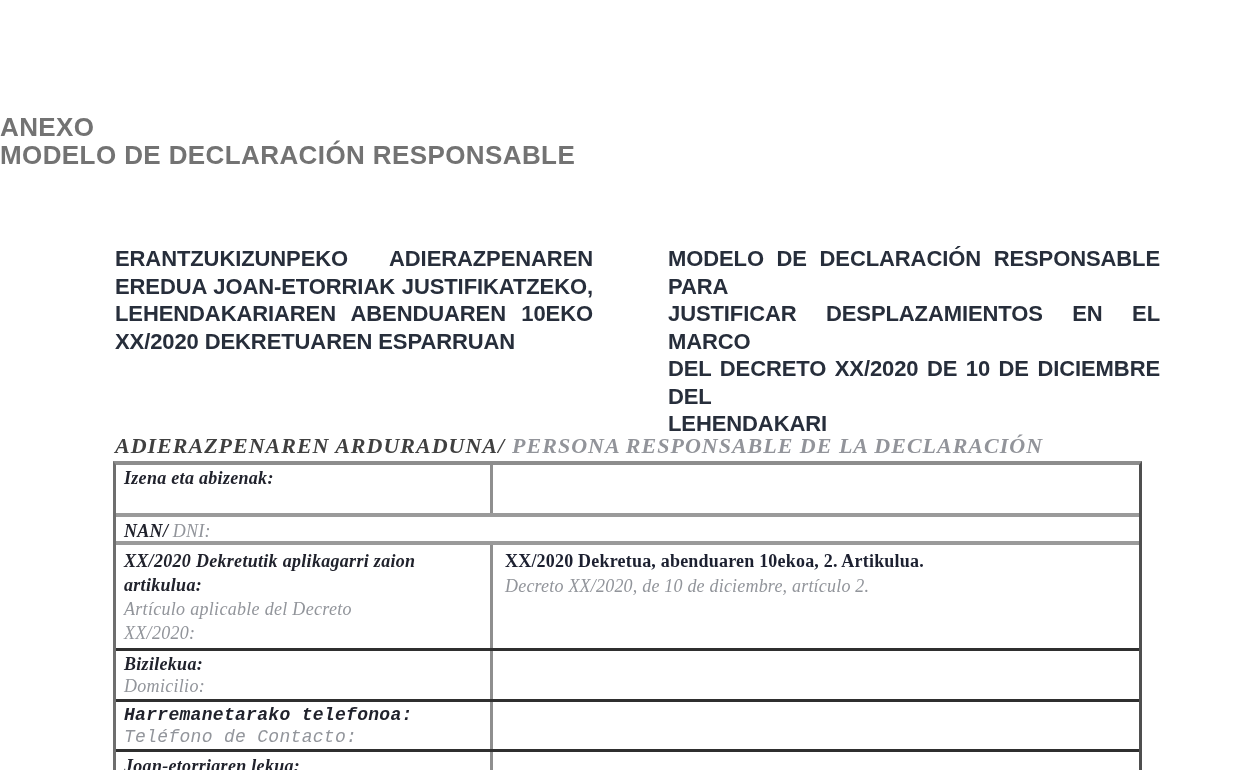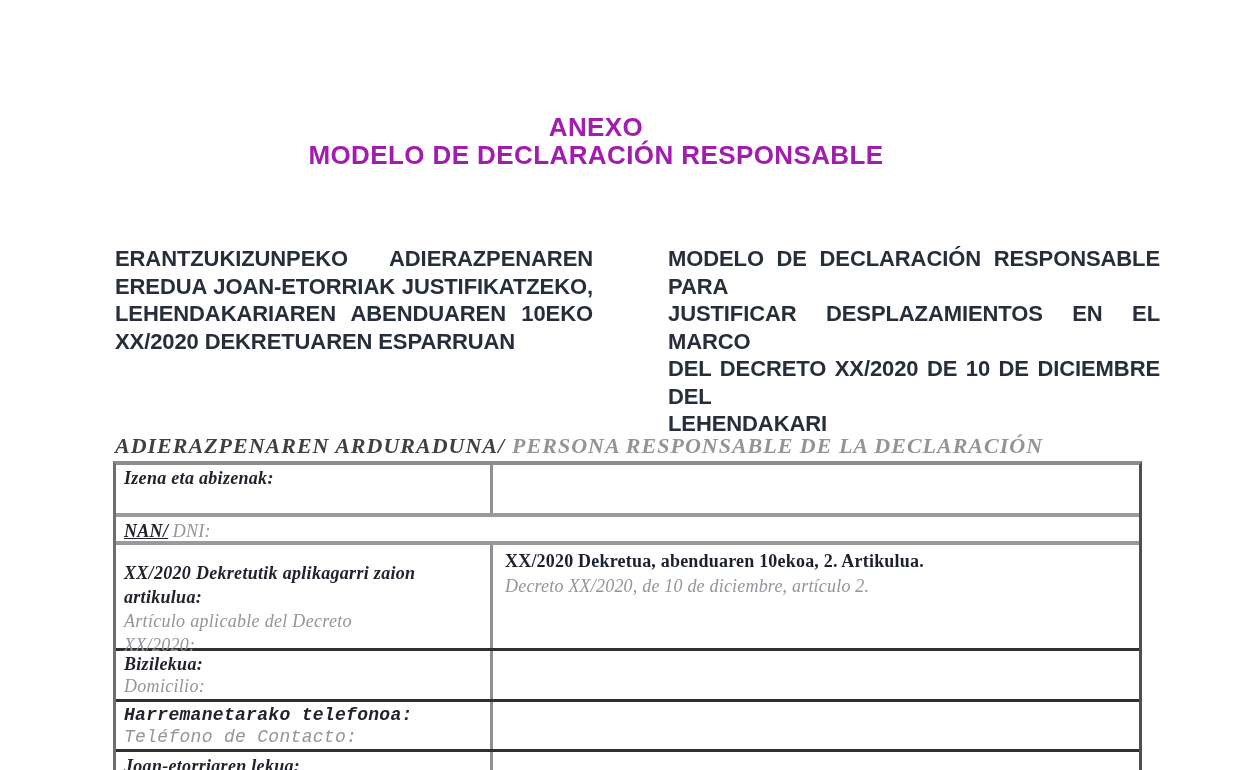--- a/index.html
+++ b/index.html
@@ -2,22 +2,22 @@
 <html><head>
 <meta charset="utf-8">
 <style>
   html,body{margin:0;padding:0;background:#ffffff;}
   .page{
     position:relative;width:1248px;height:770px;background:#ffffff;
     overflow:hidden;font-family:"Liberation Sans",sans-serif;
   }
   
   .doc-title{
-    position:absolute;top:113px;left:0;width:1192px;text-align:center;
-    font-weight:bold;font-size:26px;line-height:28px;color:#a21caf;letter-spacing:.4px;
+    position:absolute;top:113px;left:0;width:1192px;
+    font-weight:bold;font-size:26px;line-height:28px;color:#737373;letter-spacing:.4px;
   }
   
   .intro{
     position:absolute;top:245px;font-weight:bold;font-size:22px;line-height:27.5px;
     color:#272e3b;letter-spacing:-0.1px;
   }
   .intro-eu{left:115px;width:478px;}
   .intro-es{left:668px;width:492px;}
   .jline{text-align:justify;text-align-last:justify;}
   .jline.last{text-align-last:left;}
@@ -81,27 +81,27 @@
 
     <div class="trow gray-b h1">
       <div class="cell-l">
         <div class="lbl-eu">Izena eta abizenak:</div>
       </div>
       <div class="cell-r"></div>
     </div>
 
     <div class="trow gray-b h2">
       <div class="cell-l inline-lbl" style="border-right:none;width:100%;">
-        <span class="lbl-eu" style="line-height:24px;text-decoration:underline;">NAN/</span>
+        <span class="lbl-eu" style="line-height:24px;">NAN/</span>
         <span class="lbl-es" style="line-height:24px;">DNI:</span>
       </div>
     </div>
 
     <div class="trow dark-b h3 lh24">
-      <div class="cell-l" style="padding-top:16px;">
+      <div class="cell-l" style="padding-top:4px;">
         <div class="lbl-eu">XX/2020 Dekretutik aplikagarri zaion</div>
         <div class="lbl-eu">artikulua:</div>
         <div class="lbl-es">Artículo aplicable del Decreto</div>
         <div class="lbl-es">XX/2020:</div>
       </div>
       <div class="cell-r" style="padding-top:4px;">
         <div class="val-eu">XX/2020 Dekretua, abenduaren 10ekoa, 2. Artikulua.</div>
         <div class="val-es">Decreto XX/2020, de 10 de diciembre, artículo 2.</div>
       </div>
     </div>

